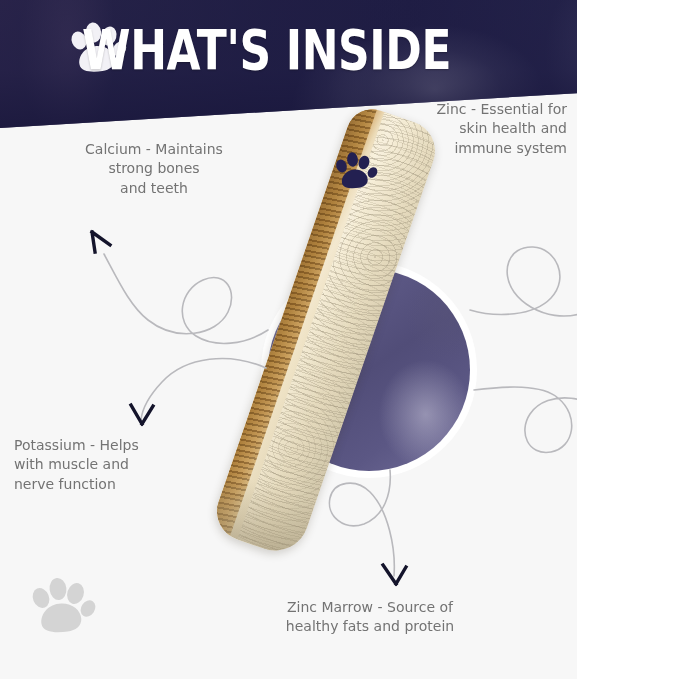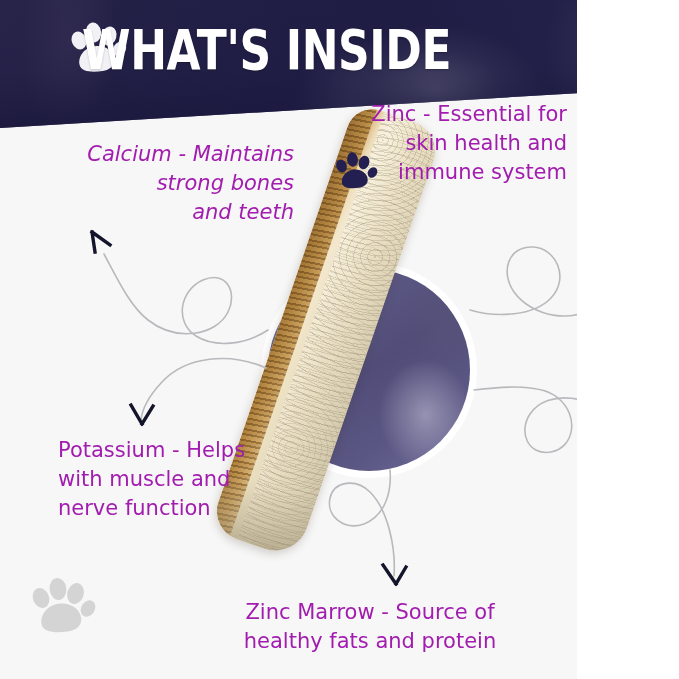--- a/index.html
+++ b/index.html
@@ -171,29 +171,29 @@
     fill: none;
     stroke: #14142b;
     stroke-width: 3.4;
     stroke-linecap: square;
     stroke-linejoin: miter;
   }
 
   
   .label {
     position: absolute;
-    color: #a21caf;
+    color: #737373;
     font-family: "DejaVu Sans", sans-serif;
-    font-size: 21px;
+    font-size: 14px;
     line-height: 1.38;
     white-space: pre-line;
   }
-  .label.l-calcium   { left: 14px;  top: 140px; text-align: right;  width: 280px; font-style: italic; }
+  .label.l-calcium   { left: 14px;  top: 140px; text-align: center;  width: 280px; }
   .label.l-zinc      { right: 10px; top: 100px; text-align: right; width: 300px; }
-  .label.l-potassium { left: 14px;  top: 436px; text-align: left;  width: 280px; margin-left: 44px; }
+  .label.l-potassium { left: 14px;  top: 436px; text-align: left;  width: 280px; }
   .label.l-manganese { right: 10px; top: 460px; text-align: right; width: 290px; }
   .label.l-marrow    { left: 190px; top: 598px; text-align: center; width: 360px; }
 </style>
 </head>
 <body>
 
 <div id="infographic">
 
   <div class="header-band">
     <div class="header-photo"></div>

